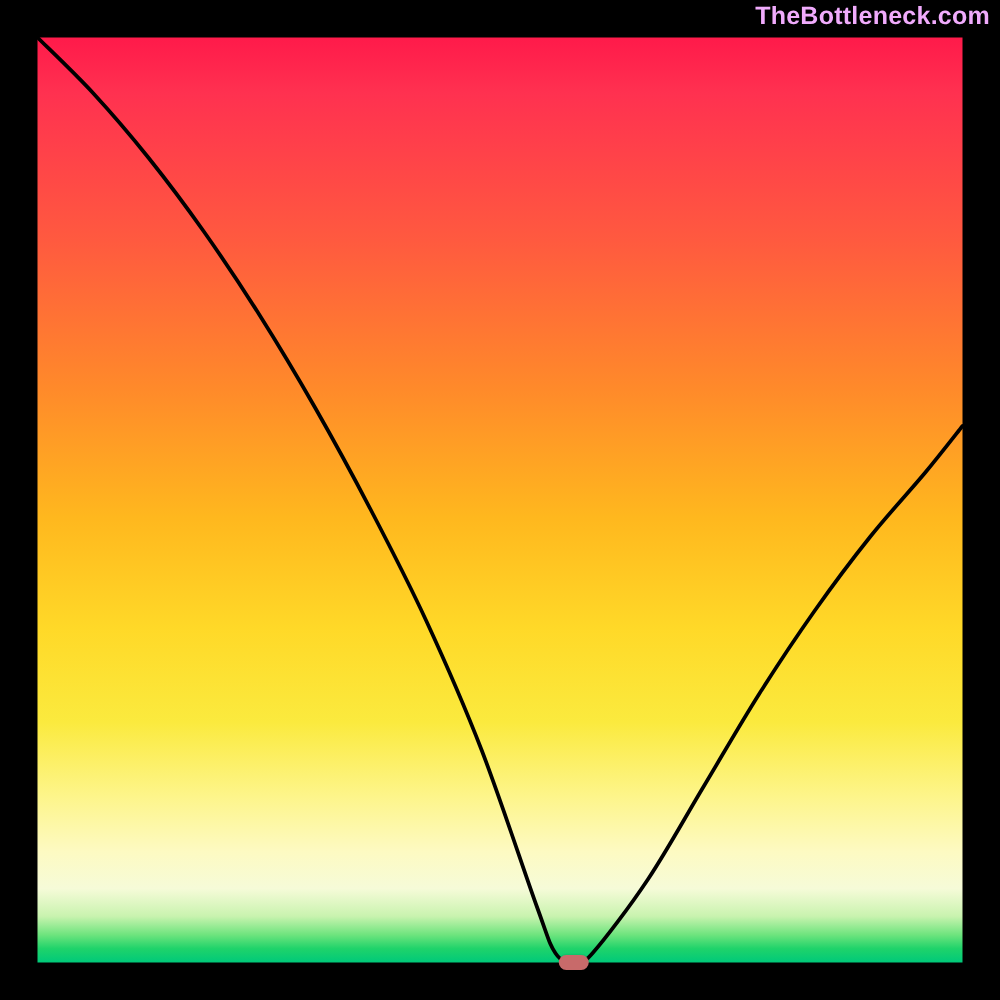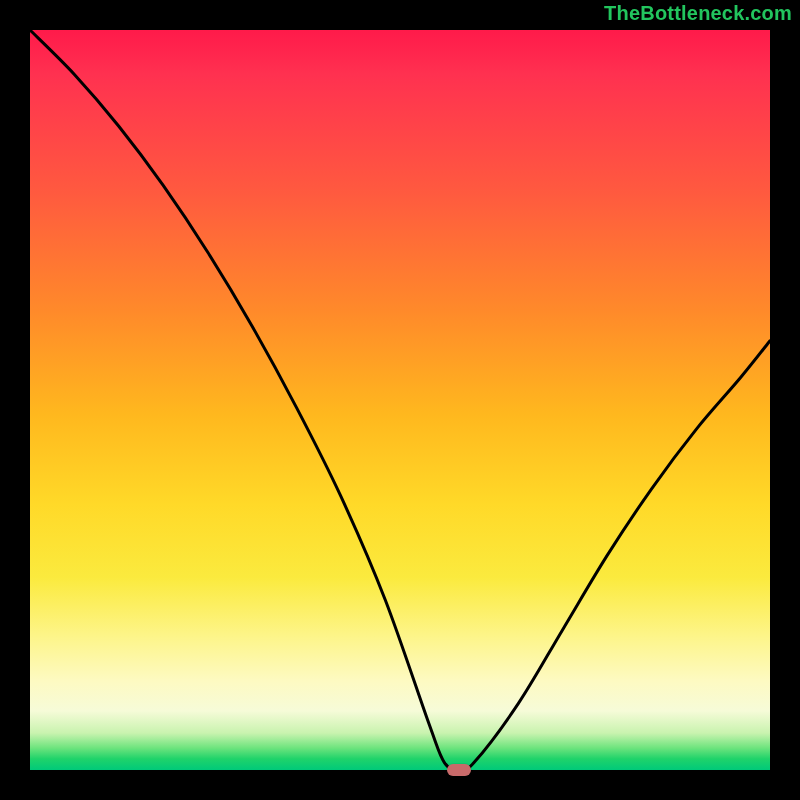--- a/index.html
+++ b/index.html
@@ -14,21 +14,21 @@
   .frame {
     position: relative;
     width: 800px;
     height: 800px;
     background: #000;
   }
   .watermark {
     position: absolute;
     top: 2px;
     right: 8px;
-    color: #22c55e;
+    color: #f0abfc;
     font-size: 20px;
     font-weight: 600;
     z-index: 10;
     letter-spacing: 0.2px;
   }
   .plot {
     position: absolute;
     left: 30px;
     top: 30px;
     width: 740px;

